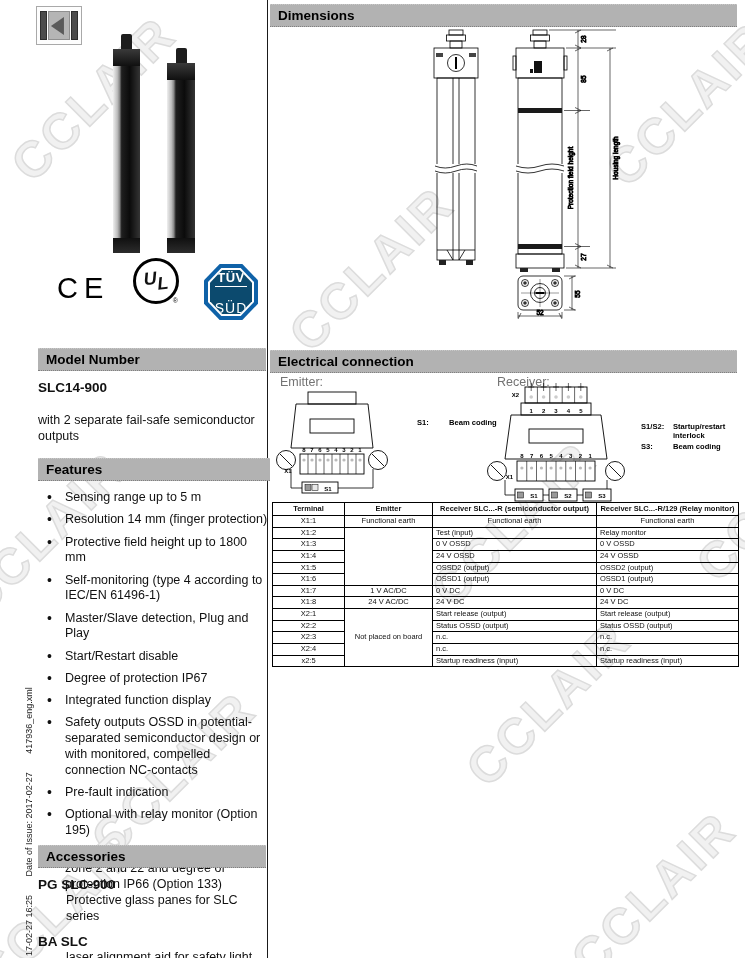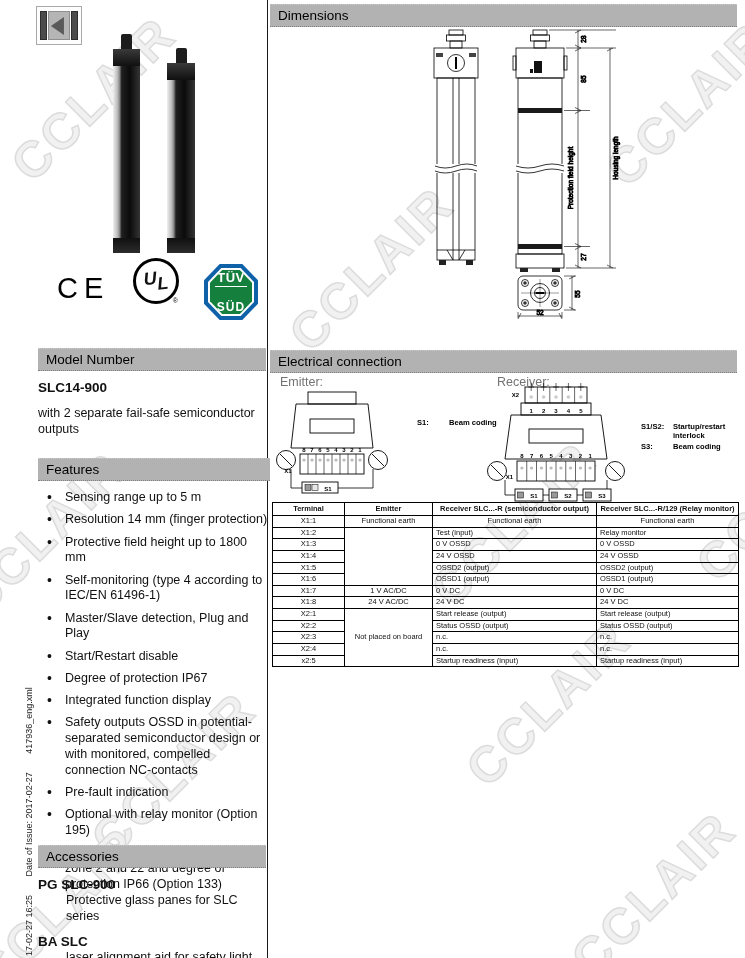--- a/index.html
+++ b/index.html
@@ -12,21 +12,21 @@
   .wm {
     position:absolute; z-index:0; font-size:50px; font-weight:bold; letter-spacing:3px;
     color:#f1f1f1; -webkit-text-stroke:1.5px #dcdcdc;
     transform:rotate(-45deg); white-space:nowrap; pointer-events:none; user-select:none;
   }
   .layer { position:absolute; inset:0; z-index:1; }
   .vdivider { position:absolute; left:267px; top:0; width:1px; height:958px; background:#1a1a1a; }
 
   
   .bar {
-    background:#b2b2b2; color:#000; font-weight:normal; font-size:13.5px;
+    background:#b2b2b2; color:#000; font-weight:bold; font-size:13.5px;
     padding:3px 8px 3px 8px; border-bottom:1px dotted #808080; border-top:1px dotted #c8c8c8;
   }
 
   
   .nav-icon { position:absolute; left:36px; top:6px; width:46px; height:39px; border:1px solid #a9a9a9; background:#fdfdfd; padding:4px 3px; }
   .nav-icon .inner { display:flex; height:100%; gap:1px; }
   .nav-icon .sidebar-b { width:7px; background:#4c4c4c; border:1px solid #2e2e2e; }
   .nav-icon .panel { flex:1; background:#b5b5b5; border:1px solid #8f8f8f; position:relative; }
   .nav-icon .tri { position:absolute; left:50%; top:50%; transform:translate(-62%,-50%);
     width:0; height:0; border-top:9px solid transparent; border-bottom:9px solid transparent; border-right:13px solid #5a5a5a; }
@@ -42,28 +42,28 @@
   .ce-logo { position:absolute; left:57px; top:272px; font-size:29px; letter-spacing:6px; color:#000; font-weight:400; }
   .ul-logo { position:absolute; left:133px; top:258px; width:46px; height:46px; border:3px solid #000; border-radius:50%;
     display:flex; align-items:center; justify-content:center; background:#fff; }
   .ul-logo .ul-txt { font-weight:bold; font-style:italic; font-size:18px; letter-spacing:0; transform:rotate(-6deg); }
   .ul-logo .ul-u { position:relative; top:-3px; }
   .ul-logo .ul-l { position:relative; top:3px; }
   .ul-logo .reg { position:absolute; right:-2px; bottom:-3px; font-size:7px; font-style:normal; }
   .oct { clip-path:polygon(29% 0,71% 0,100% 29%,100% 71%,71% 100%,29% 100%,0 71%,0 29%); }
   .tuv-logo { position:absolute; left:204px; top:264px; width:54px; height:56px; background:#0f62a8; display:flex; align-items:center; justify-content:center; }
   .tuv-mid { width:46px; height:48px; background:#fff; display:flex; align-items:center; justify-content:center; }
-  .tuv-in { width:42px; height:44px; background:#15803d; display:flex; flex-direction:column; align-items:center; justify-content:space-between; color:#fff; }
+  .tuv-in { width:42px; height:44px; background:#0c4a6e; display:flex; flex-direction:column; align-items:center; justify-content:space-between; color:#fff; }
   .tuv-in .t1 { font-weight:bold; font-size:13px; border-bottom:1.5px solid #fff; padding:0 2px 1px; letter-spacing:.5px; }
-  .tuv-in .t2 { font-size:12px; font-weight:bold; margin-top:13px; letter-spacing:1px; }
+  .tuv-in .t2 { font-size:14px; font-weight:normal; margin-top:13px; letter-spacing:1px; }
 
   
   .model-sec { position:absolute; left:38px; top:348px; width:228px; }
   .model-name { font-weight:bold; font-size:13.5px; margin-top:9px; }
-  .model-desc { font-size:12.5px; line-height:1.3; margin-top:10px; }
+  .model-desc { font-size:12.5px; line-height:1.3; margin-top:17px; }
   .features-sec { position:absolute; left:38px; top:458px; width:232px; }
   .features-sec ul { list-style:none; margin-top:9px; }
   .features-sec li { position:relative; padding-left:27px; font-size:12.5px; line-height:1.26; margin-bottom:6.5px; }
   .features-sec li::before { content:"•"; position:absolute; left:9px; top:-1px; font-size:14px; }
   .acc-sec { position:absolute; left:38px; top:845px; width:228px; }
   .acc-name { font-weight:bold; font-size:13.5px; margin-top:9px; }
   .acc-desc { font-size:12.5px; line-height:1.25; margin-top:1px;margin-left:28px; }
 
   
   .side-rotated {

